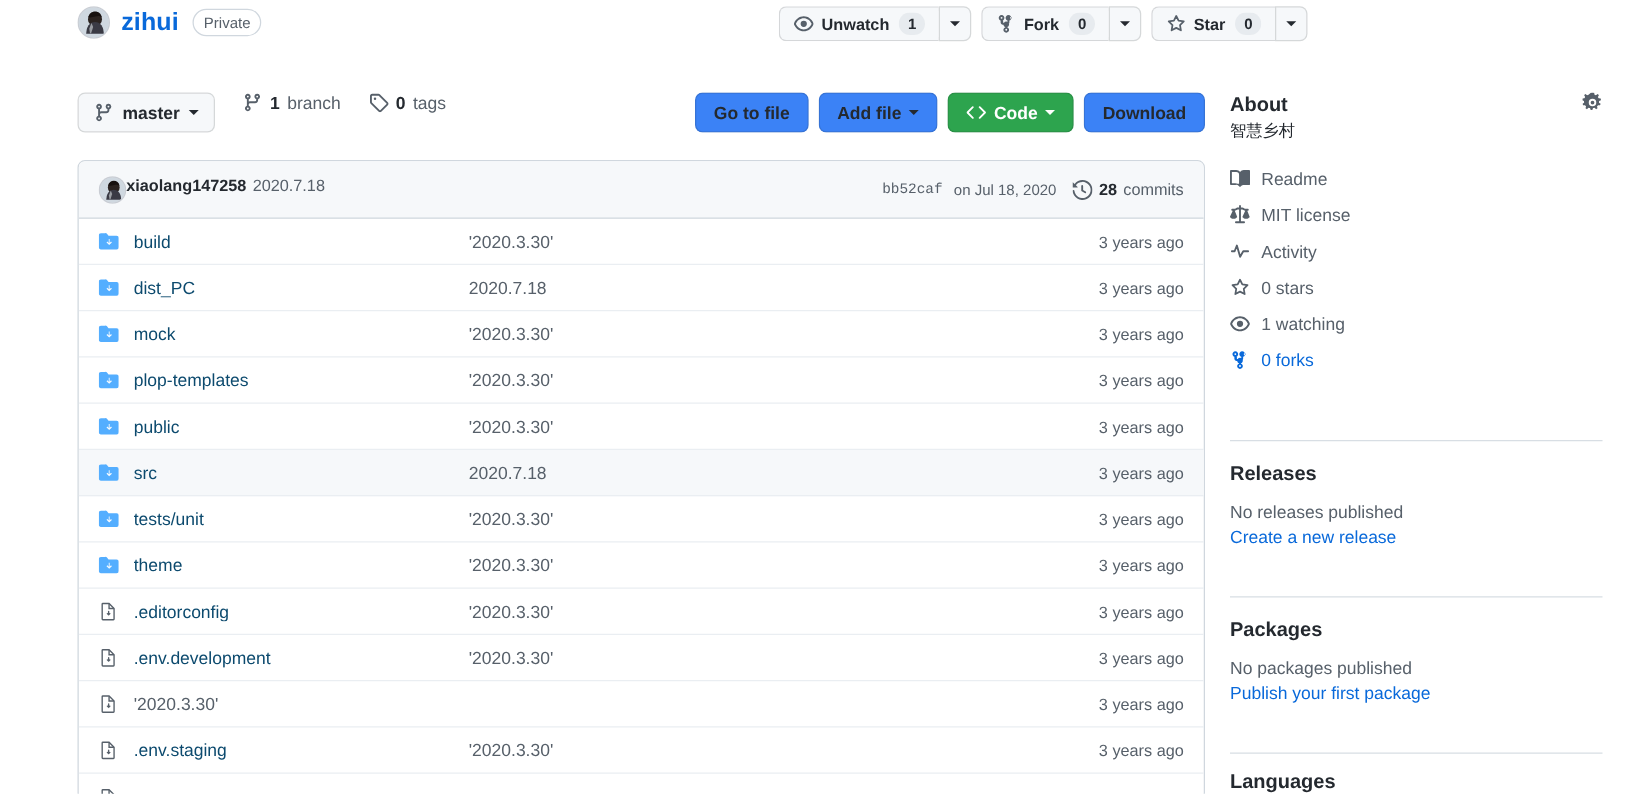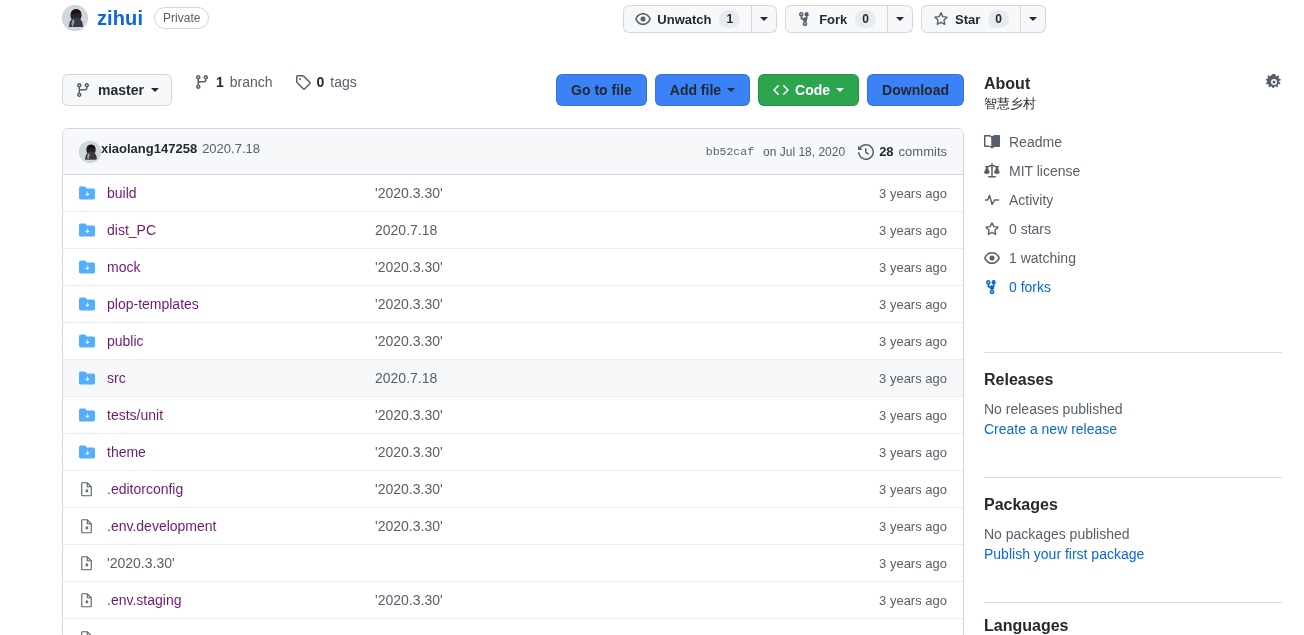--- a/index.html
+++ b/index.html
@@ -163,21 +163,21 @@
   .row {
     display: flex; align-items: center;
     height: 37px; padding: 0 16px;
     border-bottom: 1px solid #eaeef2;
     font-size: 14px;
   }
   .row:last-child { border-bottom: none; }
   .row.hovered { background: #f6f8fa; }
   .row-icon { width: 16px; flex: none; display: flex; align-items: center; margin-right: 12px; }
   .row-name {
-    width: 268px; flex: none; color: #701a75;
+    width: 268px; flex: none; color: #0c4a6e;
     overflow: hidden; white-space: nowrap; text-overflow: ellipsis;
     cursor: pointer;
   }
   .row-msg {
     flex: 1 1 auto; color: #57606a; font-size: 14px;
     overflow: hidden; white-space: nowrap; text-overflow: ellipsis;
     cursor: pointer;
   }
   .row-age {
     flex: none; color: #57606a; font-size: 13px;

